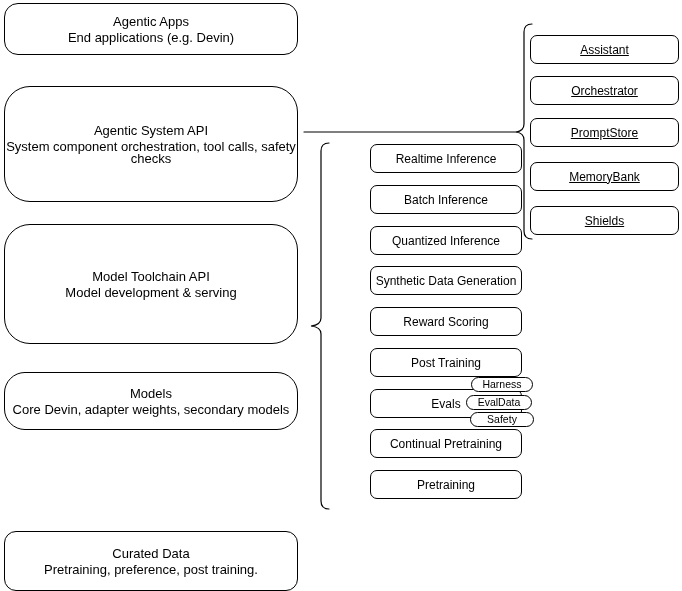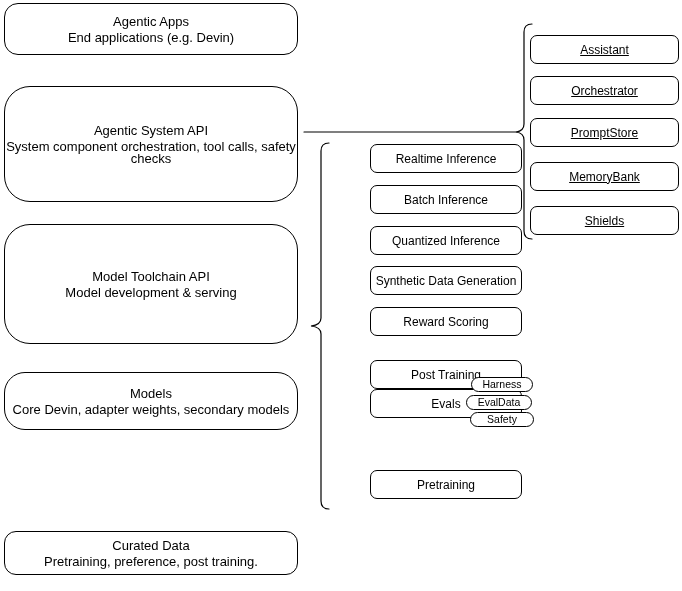--- a/index.html
+++ b/index.html
@@ -50,45 +50,48 @@
     <div class="ltitle">Model Toolchain API</div>
     <div class="lsub">Model development &amp; serving</div>
   </div>
 
   <div class="box lnode" style="top:372px;height:58px;border-radius:21px">
     <div class="ltitle">Models</div>
     <div class="lsub">Core Devin, adapter weights, secondary models</div>
   </div>
 
 
-  <div class="box lnode" style="top:531px;height:44px;border-radius:12px">
+  <div class="box lnode" style="top:531px;height:60px;border-radius:12px">
     <div class="ltitle">Curated Data</div>
     <div class="lsub">Pretraining, preference, post training.</div>
   </div>
 
   <div class="box mnode" style="top:144px">
     <span>Realtime Inference</span>
   </div>
   <div class="box mnode" style="top:185px">
     <span>Batch Inference</span>
   </div>
   <div class="box mnode" style="top:226px">
     <span>Quantized Inference</span>
   </div>
   <div class="box mnode" style="top:266px">
     <span>Synthetic Data Generation</span>
   </div>
   <div class="box mnode" style="top:307px">
     <span>Reward Scoring</span>
   </div>
-  <div class="box mnode" style="top:360px">
+  <div class="box mnode" style="top:348px">
     <span>Post Training</span>
   </div>
   <div class="box mnode" style="top:389px">
     <span>Evals</span>
+  </div>
+  <div class="box mnode" style="top:429px">
+    <span>Continual Pretraining</span>
   </div>
   <div class="box mnode" style="top:470px">
     <span>Pretraining</span>
   </div>
 
   <div class="pill" style="left:471px;top:377px;width:62px">
     <span>Harness</span>
   </div>
   <div class="pill" style="left:466px;top:395px;width:66px">
     <span>EvalData</span>

